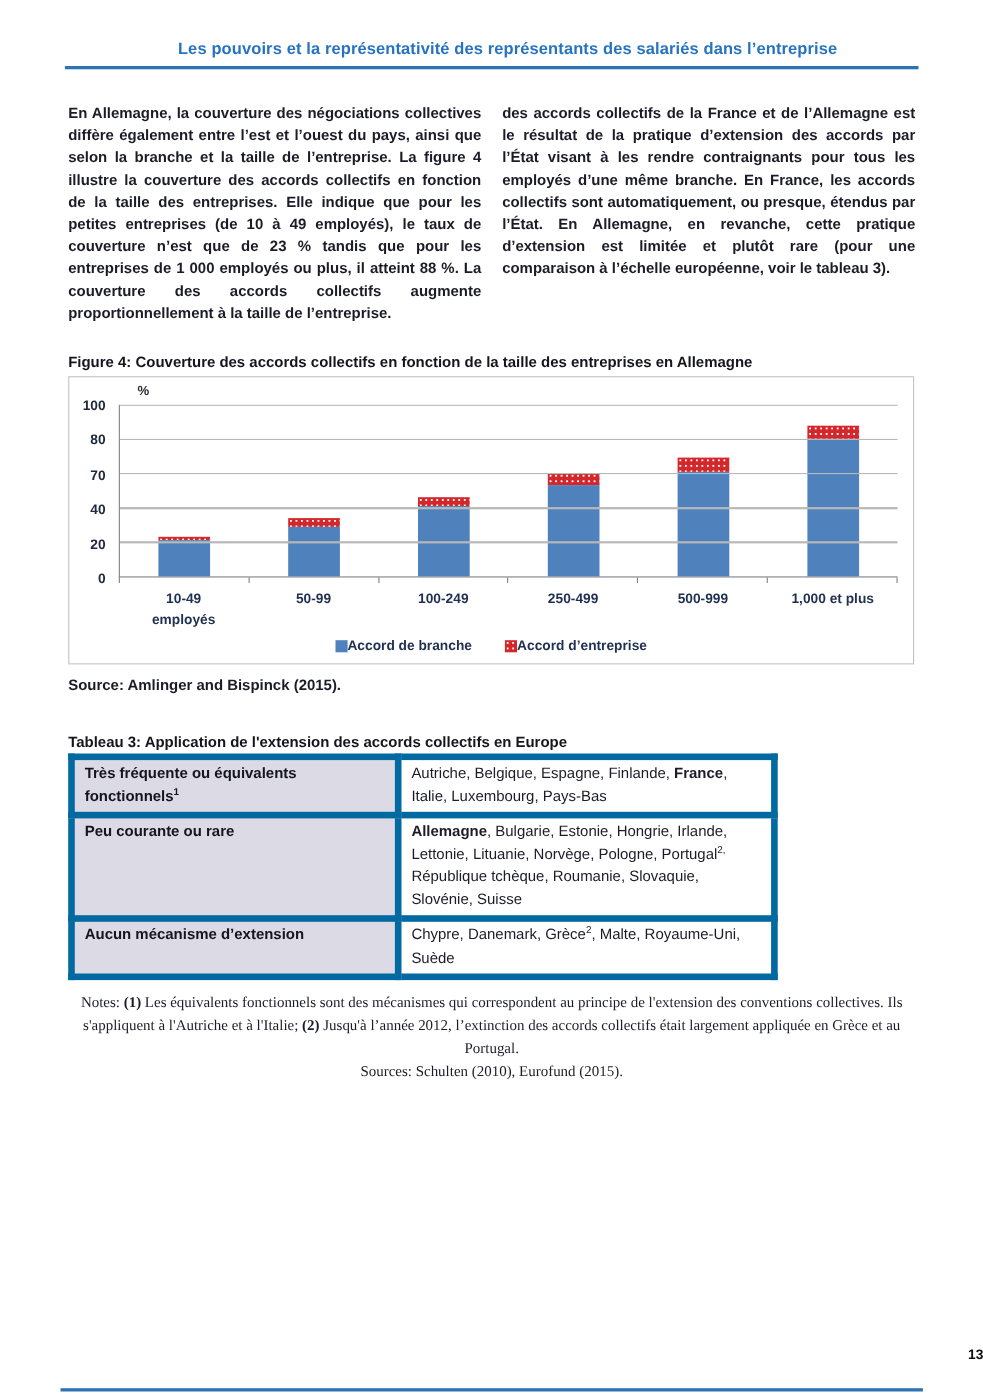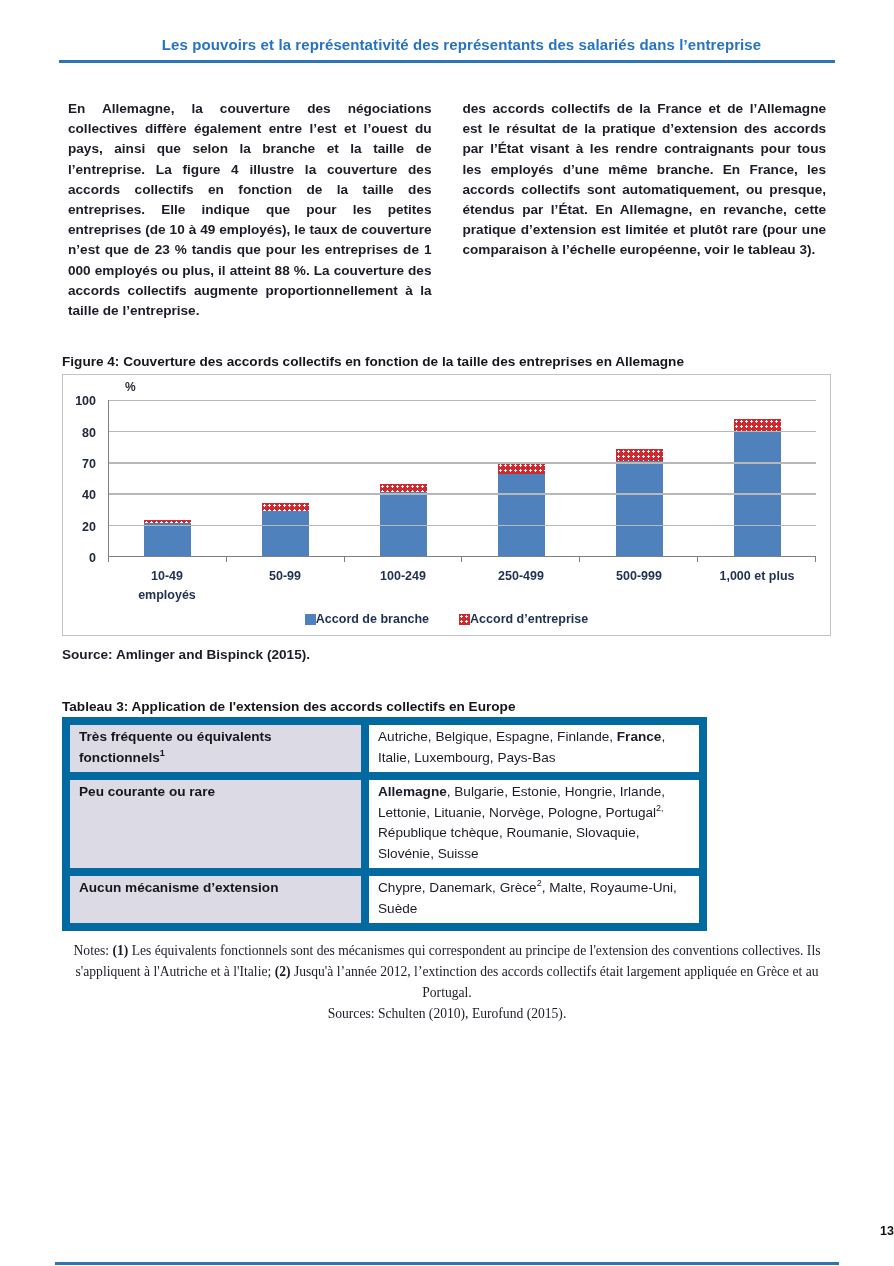--- a/index.html
+++ b/index.html
@@ -13,21 +13,21 @@
   }
   
   .doc-header{padding-top:36px;text-align:center;margin-left:29px;}
   .doc-title{
     color:#2673c2;font-weight:bold;font-size:15px;letter-spacing:.1px;
   }
   .header-rule{height:3px;background:#2e74b5;margin:7px 59px 0 59px;}
   
   .columns{display:flex;gap:19px;margin:30px 62px 0 62px;}
   .col{flex:1;font-size:13.6px;line-height:20.2px;text-align:justify;font-weight:600;}
-  .col p{margin:6px;}
+  .col p{margin:0;}
   
   .fig-caption{margin:27px 62px 5px 62px;font-weight:bold;font-size:13.6px;color:#15151d;}
   .chart-box{
     position:relative;margin:0 63px 0 62px;height:260px;
     border:1px solid #c3c3c3;background:#ffffff;
   }
   .pct-label{position:absolute;left:62px;top:5px;font-size:12px;font-weight:bold;color:#2b2b36;}
   .plot{position:absolute;left:45px;right:14px;top:25px;bottom:78px;border-left:1.5px solid #808080;border-bottom:1.5px solid #808080;}
   .gridline{position:absolute;left:0;right:0;height:1.5px;background:#b8b8b8;}
   .ylabels{position:absolute;left:0;top:25px;bottom:78px;width:39px;}
@@ -48,21 +48,21 @@
   .cat{flex:1;text-align:center;font-size:12.5px;font-weight:bold;color:#1f3050;line-height:19px;}
   .cat .sub{display:block;}
   .legend{position:absolute;left:0;right:0;bottom:9px;display:flex;justify-content:center;gap:30px;}
   .legend-item{display:flex;align-items:center;font-size:12.5px;font-weight:bold;color:#1f3050;}
   .legend-swatch{width:11px;height:11px;display:inline-block;}
   .source-line{margin:11px 62px 0 62px;font-size:13.6px;font-weight:600;}
   
   .table-caption{margin:37px 62px 3px 62px;font-weight:bold;font-size:13.6px;color:#15151d;}
   table.ext{border-collapse:collapse;margin-left:62px;width:645px;border:2px solid #26262e;}
   table.ext td{
-    border:8px solid #0369a1;font-size:13.6px;line-height:20.5px;
+    border:6px solid #0369a1;font-size:13.6px;line-height:20.5px;
     padding:2px 9px 4px 9px;vertical-align:top;
   }
   td.rowlabel{width:273px;background:#dcdae4;font-weight:bold;color:#15151d;}
   td.rowval{font-weight:500;color:#1c1c28;}
   sup{font-size:9px;line-height:0;}
   
   .notes{margin:9px 62px 0 62px;font-size:13.6px;line-height:21px;font-weight:500;text-align:center;font-family:Liberation Serif, serif;}
   .notes p{margin:0;}
   
   .page-number{position:absolute;left:0;right:0;bottom:28px;text-align:right;font-size:12.5px;font-weight:600;color:#111;}

